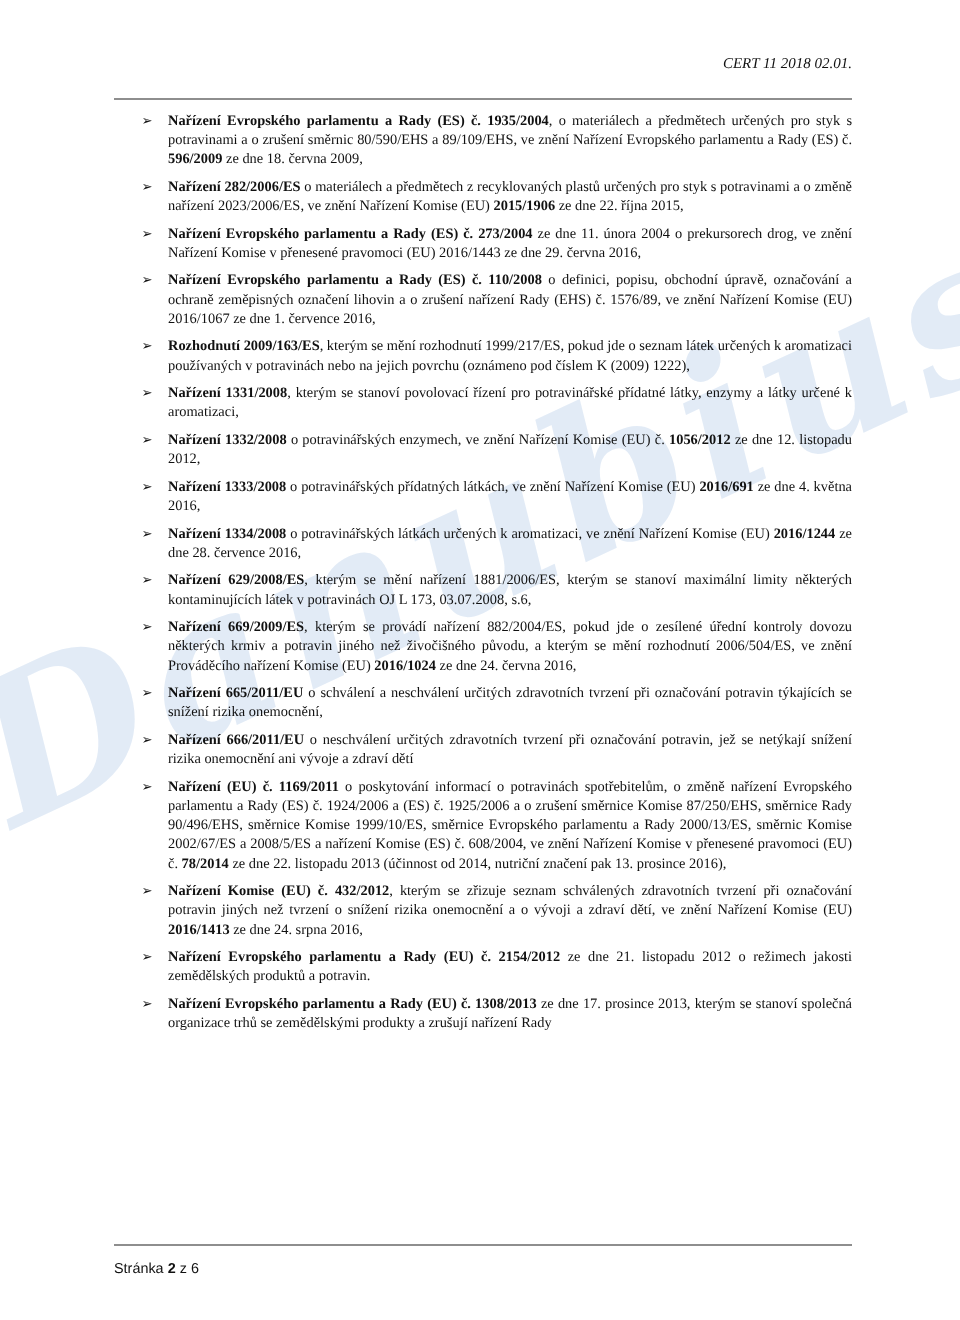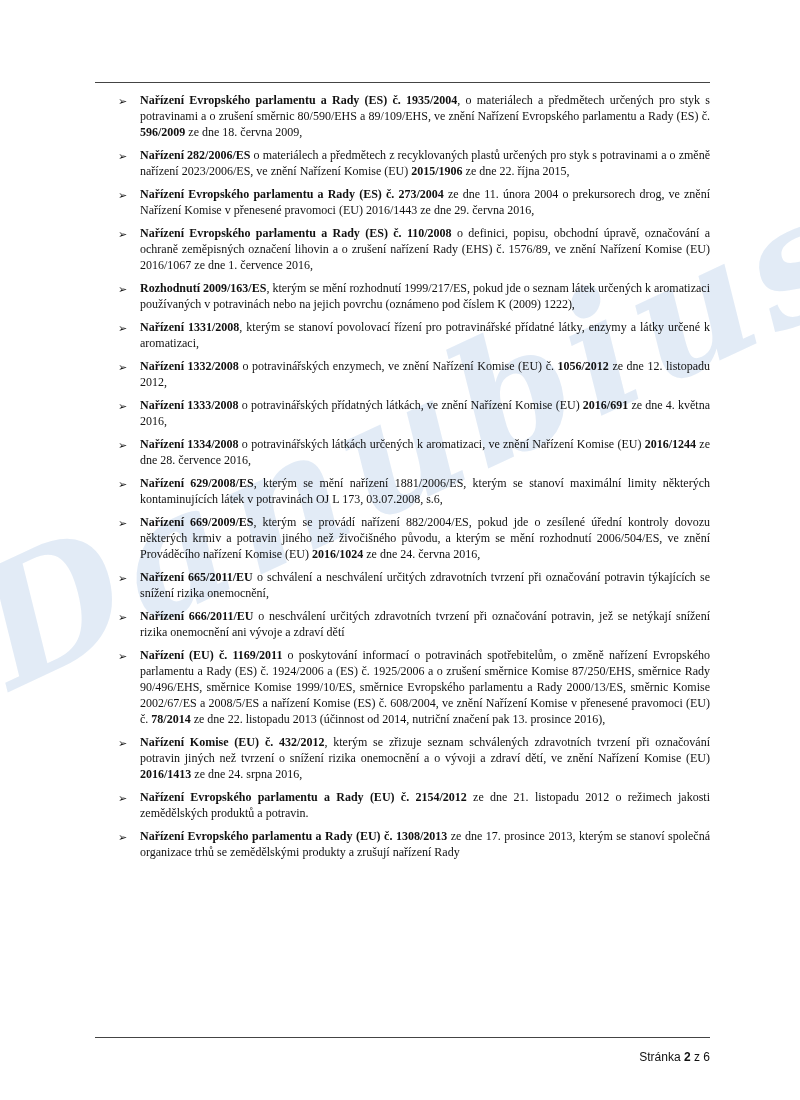--- a/index.html
+++ b/index.html
@@ -79,33 +79,34 @@
     bottom: 62px;
     left: 95px;
     right: 90px;
     border-top: 1px solid #444444;
   }
   .footer {
     position: absolute;
     bottom: 36px;
     left: 95px;
     right: 90px;
-    text-align: right;
+    text-align: left;
     font-family: "Liberation Sans", sans-serif;
     font-size: 12px;
   }
   .footer b { font-weight: bold; }
 </style>
 </head>
 <body>
 
 <div class="page">
 
   <div class="watermark">Danubius</div>
 
+  <div class="header">CERT 11 2018 02.01.</div>
 
   <div class="header-rule"></div>
 
   <div class="list">
       <div class="item">
         <span class="bullet">➢</span>
         <p class="item-text"><b>Nařízení Evropského parlamentu a Rady (ES) č. 1935/2004</b><span>, o materiálech a předmětech určených pro styk s potravinami a o zrušení směrnic 80/590/EHS a 89/109/EHS, ve znění Nařízení Evropského parlamentu a Rady (ES) č. </span><b>596/2009</b><span> ze dne 18. června 2009,</span></p>
       </div>
       <div class="item">
         <span class="bullet">➢</span>

